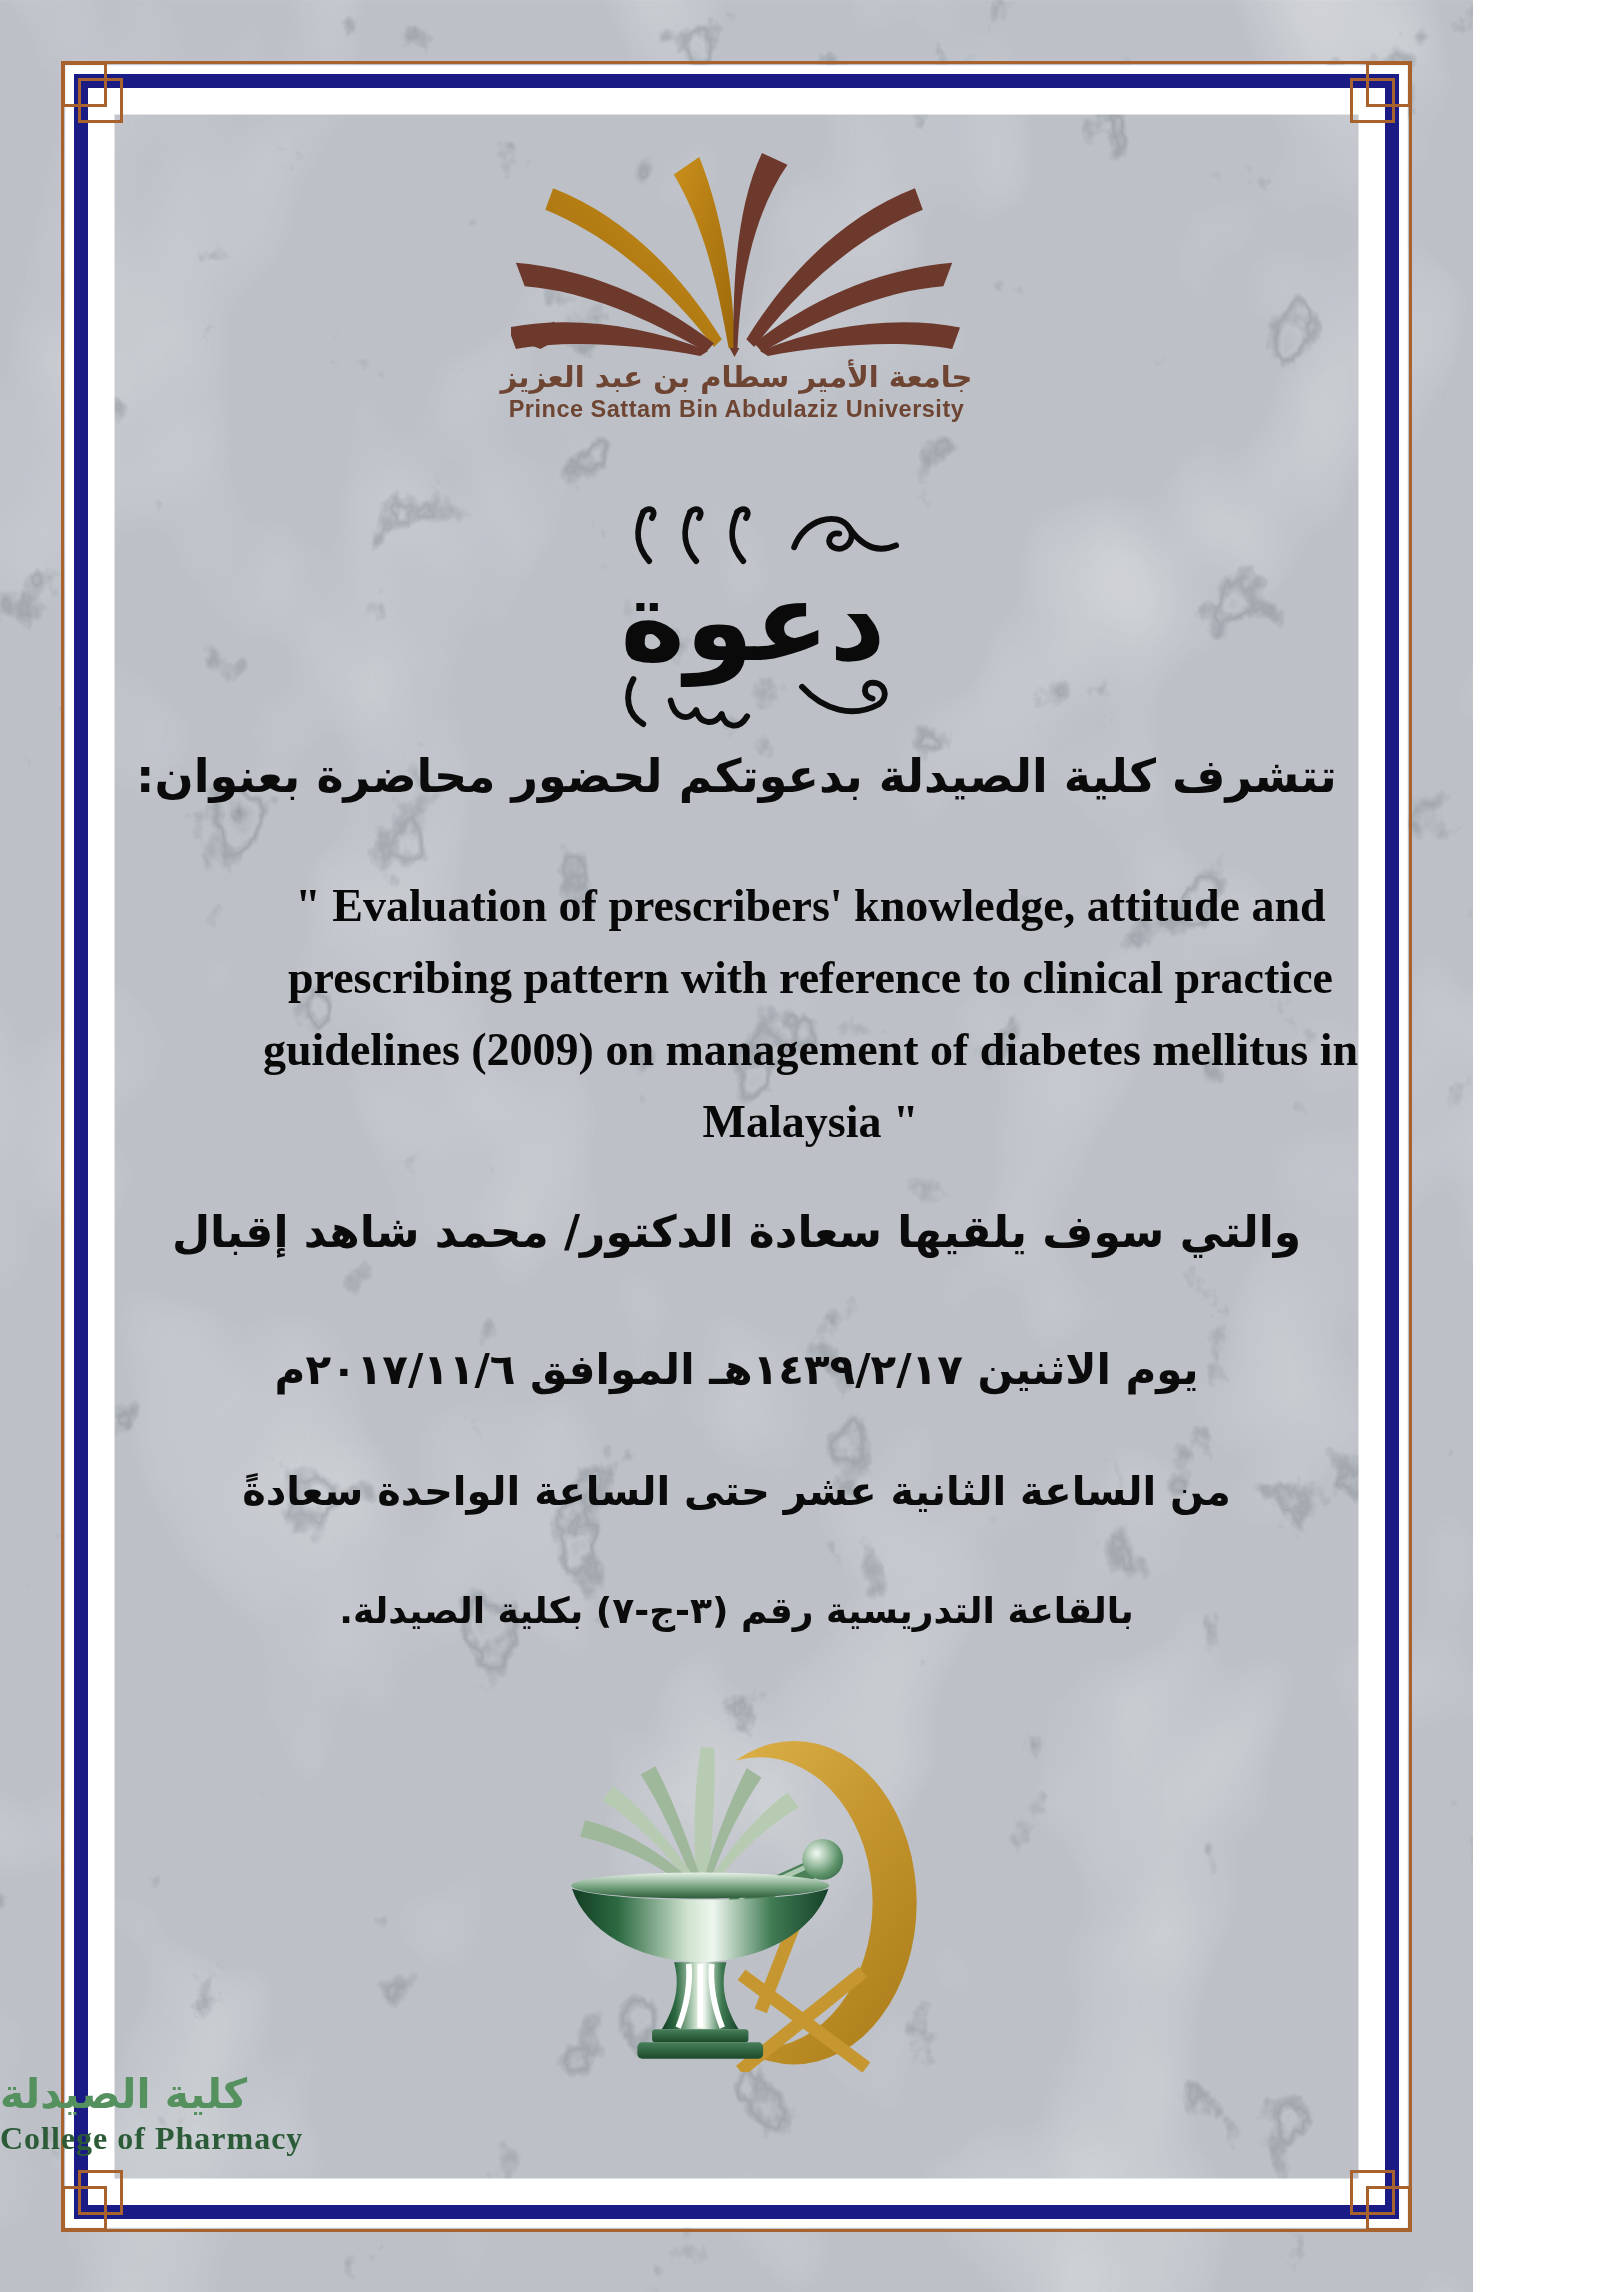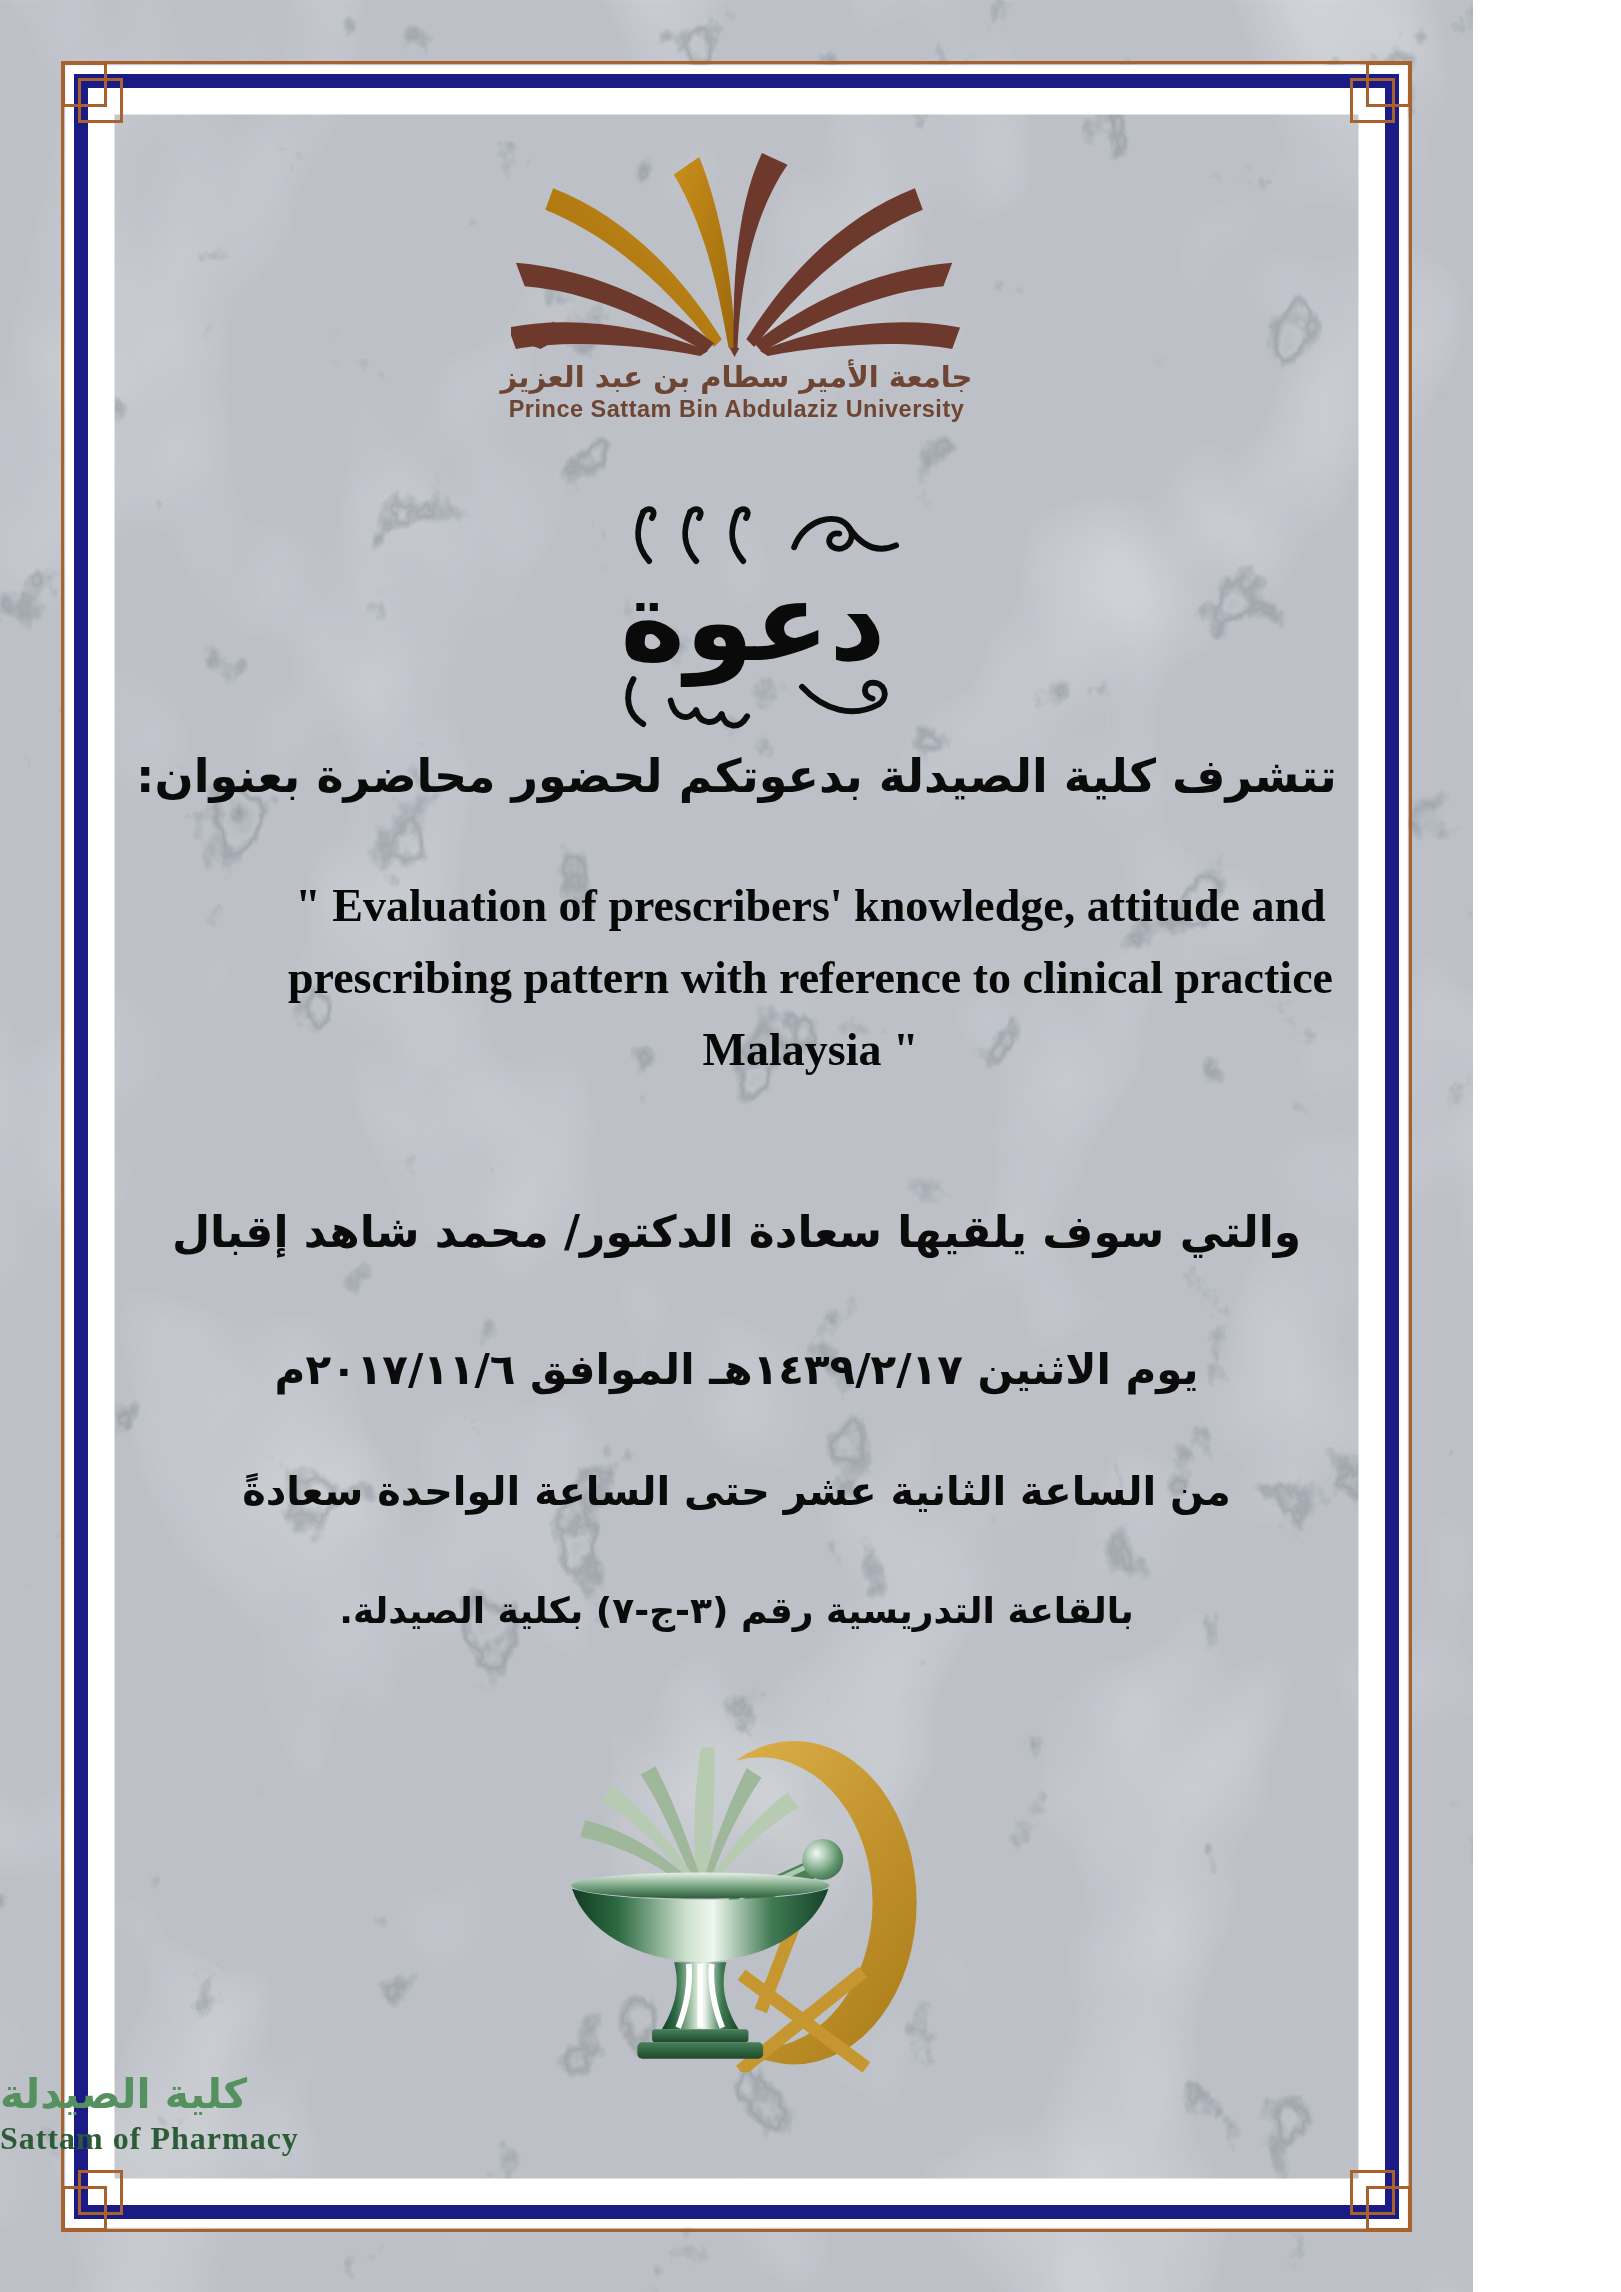--- a/index.html
+++ b/index.html
@@ -145,20 +145,21 @@
           <path d="M200,14 C222,38 252,46 278,32 C290,24 284,8 270,10 C262,12 262,24 272,26"></path>
         </g>
       </svg>
     </div>
 
     <div class="line intro">تتشرف كلية الصيدلة بدعوتكم لحضور محاضرة بعنوان:</div>
 
     <div class="title-en">
       <div>" Evaluation of prescribers' knowledge, attitude and</div>
       <div>prescribing pattern with reference to clinical practice</div>
+      <div>guidelines (2009) on management of diabetes mellitus in</div>
       <div>Malaysia "</div>
     </div>
 
     <div class="line speaker">والتي سوف يلقيها سعادة الدكتور/ محمد شاهد إقبال</div>
     <div class="line date">يوم الاثنين ١٤٣٩/٢/١٧هـ الموافق ٢٠١٧/١١/٦م</div>
     <div class="line time">من الساعة الثانية عشر حتى الساعة الواحدة سعادةً</div>
     <div class="line loc">بالقاعة التدريسية رقم (٣-ج-٧) بكلية الصيدلة.</div>
 
     <div class="pharm">
       <svg width="392" height="337" viewBox="0 0 480 412" aria-hidden="true">
@@ -221,18 +222,18 @@
         <path d="M163,278 C170,305 166,330 148,360 L242,360 C224,330 220,305 227,278 Z" fill="url(#gBowl)"></path>
         <g stroke="#ffffff" stroke-width="7" fill="none">
           <path d="M181,280 C183,305 179,330 168,358"></path>
           <path d="M195,280 L195,358"></path>
           <path d="M209,280 C207,305 211,330 222,358"></path>
         </g>
         <rect x="136" y="360" width="118" height="16" rx="4" fill="url(#gBase)"></rect>
         <rect x="118" y="376" width="154" height="20" rx="6" fill="url(#gBase)"></rect>
       </svg>
       <div class="pharm-ar">كلية الصيدلة</div>
-      <div class="pharm-en">Sattam of Pharmacy</div>
+      <div class="pharm-en">College of Pharmacy</div>
     </div>
 
   </div>
 </div>
 
 
 </body></html>

